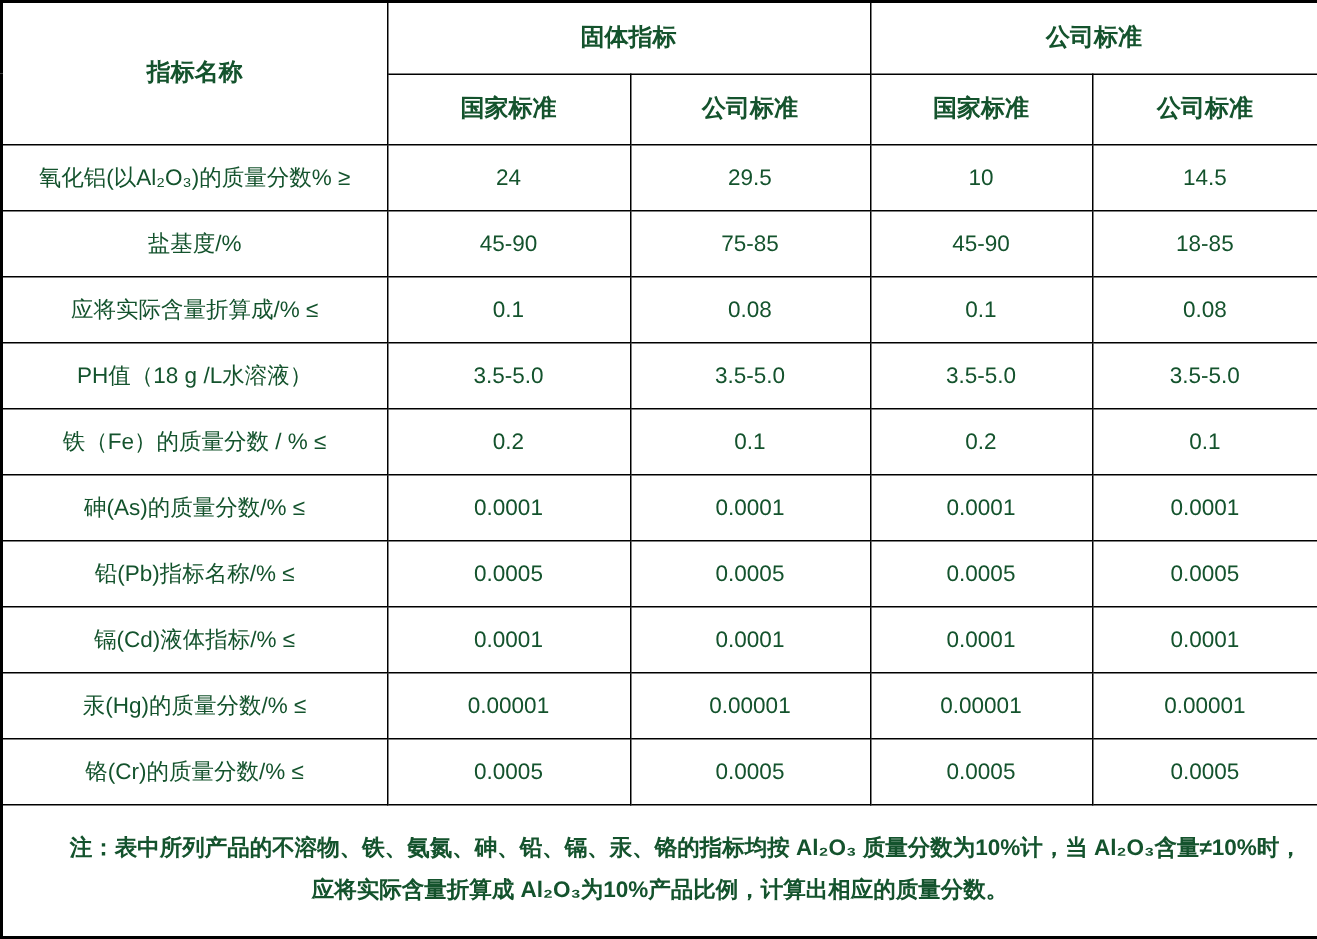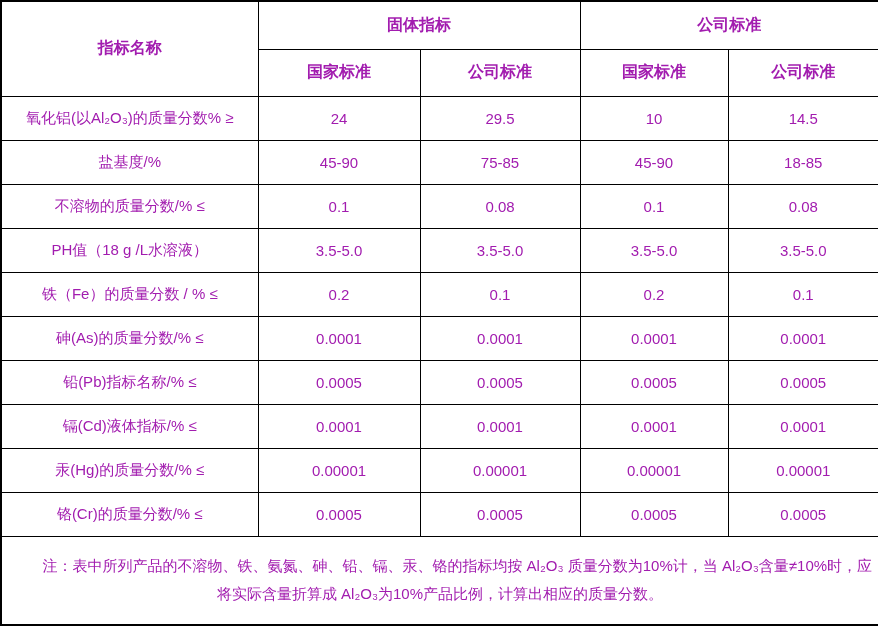--- a/index.html
+++ b/index.html
@@ -22,33 +22,33 @@
     border-collapse: collapse;
     table-layout: fixed;
     border: 2px solid #000000;
   }
   table.spec th,
   table.spec td {
     border: 1px solid #000000;
     text-align: center;
     vertical-align: middle;
     font-size: 15px;
-    color: #a21caf;
+    color: #14532d;
     padding: 4px 4px;
     box-sizing: border-box;
     overflow: hidden;
   }
   table.spec th {
     font-weight: bold;
     font-size: 16px;
   }
   tr.hrow1 { height: 48px; }
   tr.hrow2 { height: 47px; }
   tr.data  { height: 44px; }
-  tr.noterow { height: 89px; }
+  tr.noterow { height: 89px; font-weight: bold; }
   td.note-cell {
     text-align: justify;
     vertical-align: middle;
     padding: 4px 5px;
     font-size: 15px;
     line-height: 28px;
   }
   td.note-cell .note-text {
     display: block;
     text-indent: 2.3em;
@@ -88,21 +88,21 @@
       <td>14.5</td>
     </tr>
     <tr class="data">
       <td>盐基度/%</td>
       <td>45-90</td>
       <td>75-85</td>
       <td>45-90</td>
       <td>18-85</td>
     </tr>
     <tr class="data">
-      <td>不溶物的质量分数/% ≤</td>
+      <td>应将实际含量折算成/% ≤</td>
       <td>0.1</td>
       <td>0.08</td>
       <td>0.1</td>
       <td>0.08</td>
     </tr>
     <tr class="data">
       <td>PH值（18 g /L水溶液）</td>
       <td>3.5-5.0</td>
       <td>3.5-5.0</td>
       <td>3.5-5.0</td>

